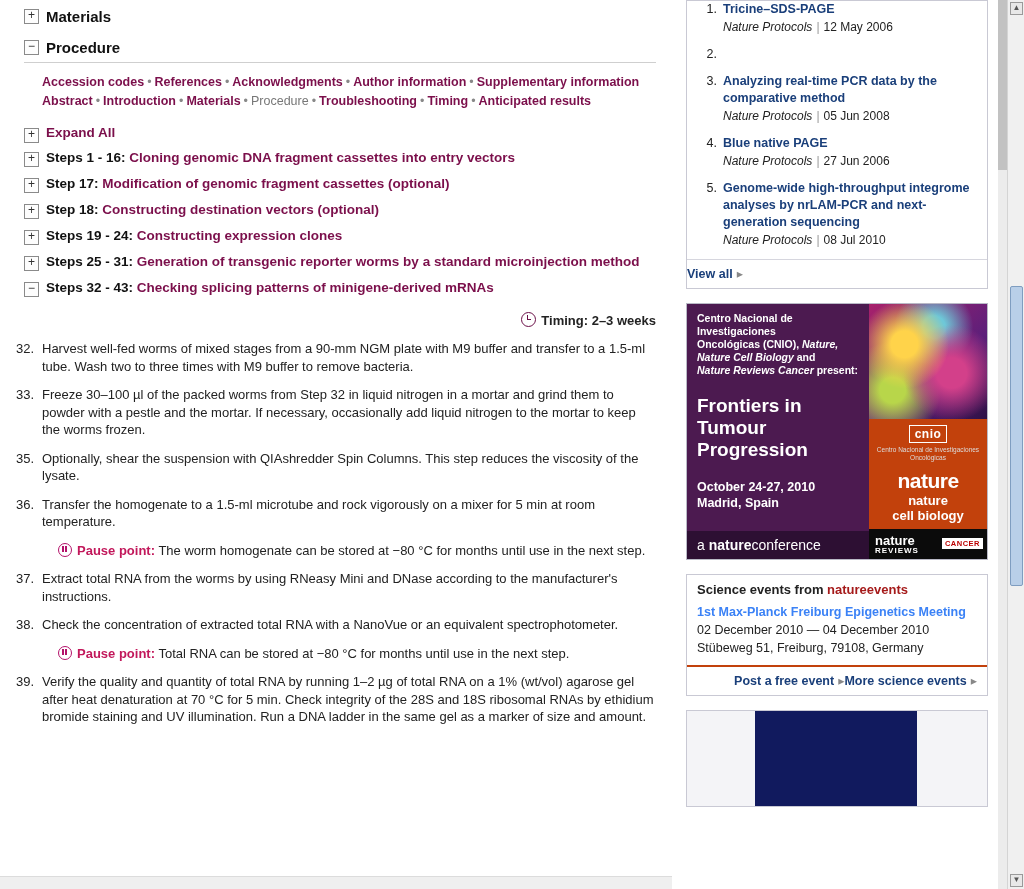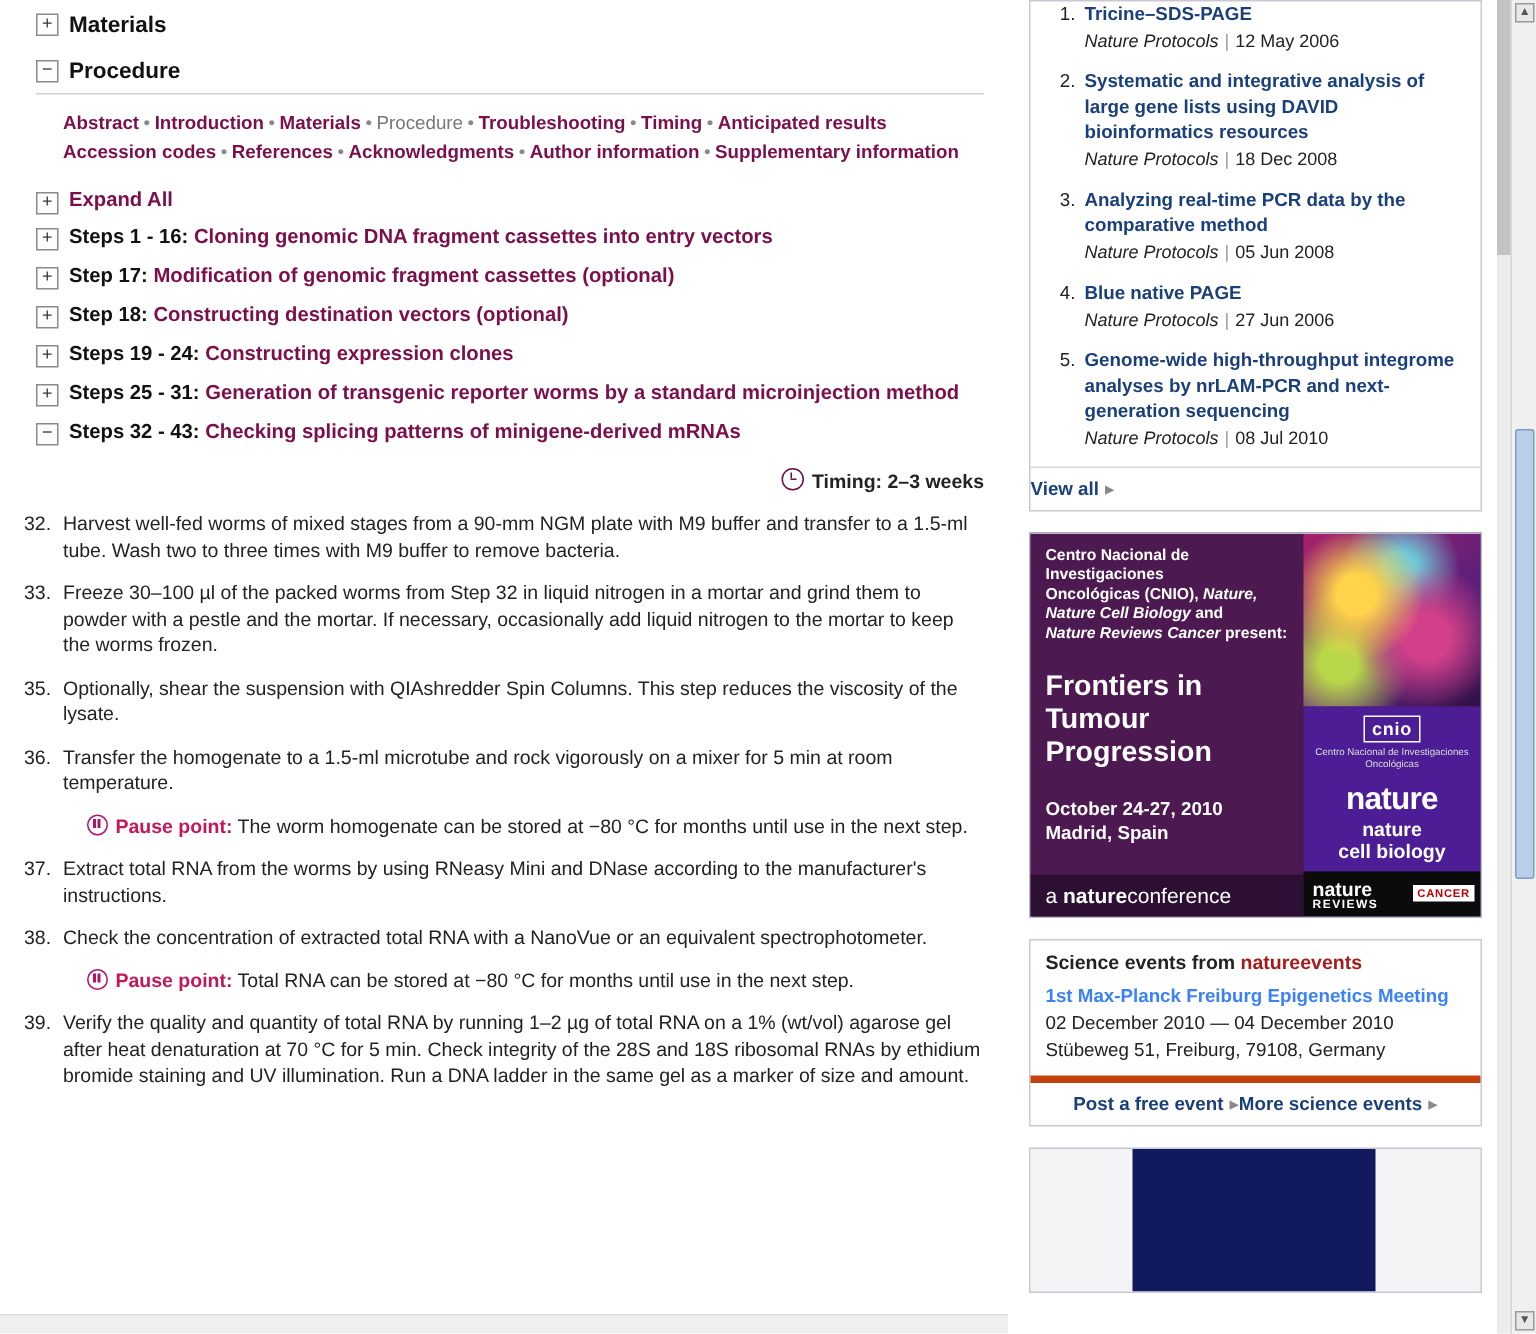--- a/index.html
+++ b/index.html
@@ -286,21 +286,21 @@
       radial-gradient(circle at 30% 35%, #ffd34a 0 12%, rgba(255,211,74,0) 40%),
       radial-gradient(circle at 70% 60%, #d3408a 0 14%, rgba(211,64,138,0) 45%),
       radial-gradient(circle at 55% 20%, #6ec8d8 0 10%, rgba(110,200,216,0) 35%),
       radial-gradient(circle at 20% 75%, #b8d64a 0 10%, rgba(184,214,74,0) 38%),
       linear-gradient(140deg,#a8216b,#5c1f7a 60%,#2f1146);
   }
   .ad-cnio {
     position: absolute;
     right: 0; top: 115px;
     width: 118px; height: 110px;
-    background: #4c1d95;
+    background: #c2410c;
     color: #fff;
     text-align: center;
     box-sizing: border-box;
     padding-top: 6px;
   }
   .cnio-box {
     display: inline-block;
     border: 1px solid #fff;
     padding: 1px 5px;
     font-size: 12px;
@@ -361,23 +361,23 @@
     font-size: 12.5px;
     line-height: 18px;
   }
   .ev-body a {
     color: #3b82f6;
     font-weight: bold;
     text-decoration: none;
     margin-top: 36px;
   }
   .ev-foot {
-    border-top: 5px solid #c2410c;
+    border-top: 2px solid #c2410c;
     display: flex;
-    justify-content: center;
+    justify-content: flex-end;
     padding: 6px 10px 7px 10px;
     font-size: 12.5px;
   }
   .ev-foot a { color: #1a3f7a; font-weight: bold; text-decoration: none; }
 
   .ad2 {
     width: 300px;
     height: 95px;
     border: 1px solid #c9c9d4;
     background: #f4f4f7;
@@ -466,24 +466,24 @@
       <span>Materials</span>
     </div>
 
     <div class="sec-head border">
       <span class="toggle">−</span>
       <span>Procedure</span>
     </div>
 
     <div class="navlinks">
       <div>
+        <a>Accession codes</a><span class="sep">•</span><a>References</a><span class="sep">•</span><a>Acknowledgments</a><span class="sep">•</span><a>Author information</a><span class="sep">•</span><a>Supplementary information</a>
+      </div>
+      <div>
         <a>Abstract</a><span class="sep">•</span><a>Introduction</a><span class="sep">•</span><a>Materials</a><span class="sep">•</span><span class="current">Procedure</span><span class="sep">•</span><a>Troubleshooting</a><span class="sep">•</span><a>Timing</a><span class="sep">•</span><a>Anticipated results</a>
-      </div>
-      <div>
-        <a>Accession codes</a><span class="sep">•</span><a>References</a><span class="sep">•</span><a>Acknowledgments</a><span class="sep">•</span><a>Author information</a><span class="sep">•</span><a>Supplementary information</a>
       </div>
     </div>
 
     <div class="expand-all">
       <span class="toggle small">+</span>
       <a>Expand All</a>
     </div>
 
     <div class="step-row">
       <span class="toggle small">+</span>
@@ -582,26 +582,20 @@
           <span class="rnum">1.</span>
           <span class="rbody">
             <a>Tricine–SDS-PAGE</a>
             <div class="ref-meta">
               <span class="j">Nature Protocols</span><span class="bar">|</span><span>12 May 2006</span>
             </div>
           </span>
         </li>
         <li class="ref-item">
           <span class="rnum">2.</span>
-          <span class="rbody">
-            <a>Systematic and integrative analysis of large gene lists using DAVID bioinformatics resources</a>
-            <div class="ref-meta">
-              <span class="j">Nature Protocols</span><span class="bar">|</span><span>18 Dec 2008</span>
-            </div>
-          </span>
         </li>
         <li class="ref-item">
           <span class="rnum">3.</span>
           <span class="rbody">
             <a>Analyzing real-time PCR data by the comparative method</a>
             <div class="ref-meta">
               <span class="j">Nature Protocols</span><span class="bar">|</span><span>05 Jun 2008</span>
             </div>
           </span>
         </li>

